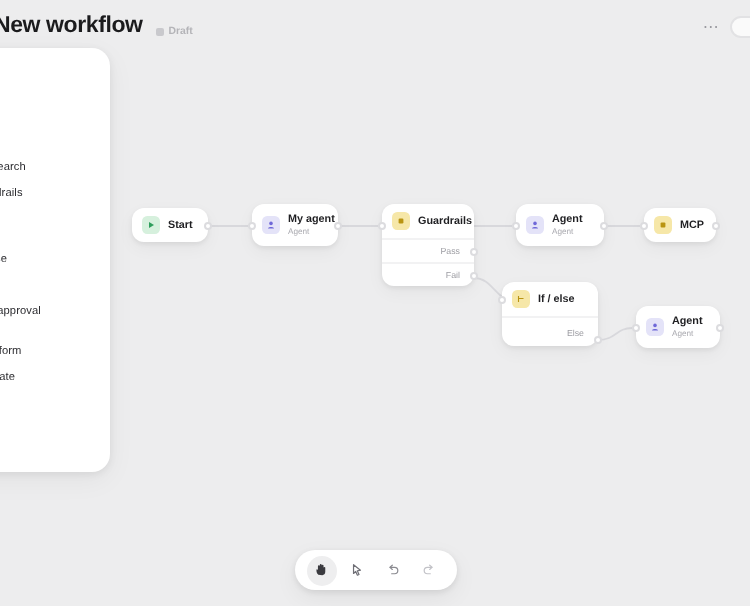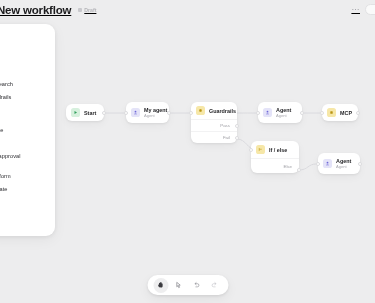--- a/index.html
+++ b/index.html
@@ -7,21 +7,21 @@
     width: 375px; height: 303px;
     overflow: hidden;
     font-family: "Liberation Sans", sans-serif;
     background: #ececec;
   }
   #app { position: relative; width: 375px; height: 303px; background: #ededee; }
 
   
   .header {
     position: absolute; top: 0; left: 0; width: 375px; height: 19px;
-    display: flex; align-items: center; z-index: 40; text-decoration: underline;
+    display: flex; align-items: flex-end; z-index: 40;
   }
   .title {
     font-size: 11.5px; font-weight: 700; color: #1b1b1d;
     letter-spacing: -0.2px; margin-left: -3px; white-space: nowrap;
   }
   .draft-badge {
     display: flex; align-items: center; gap: 2px;
     margin-left: 7px; color: #b4b4b8; font-size: 5.2px; font-weight: 600;
   }
   .draft-badge .sq {

